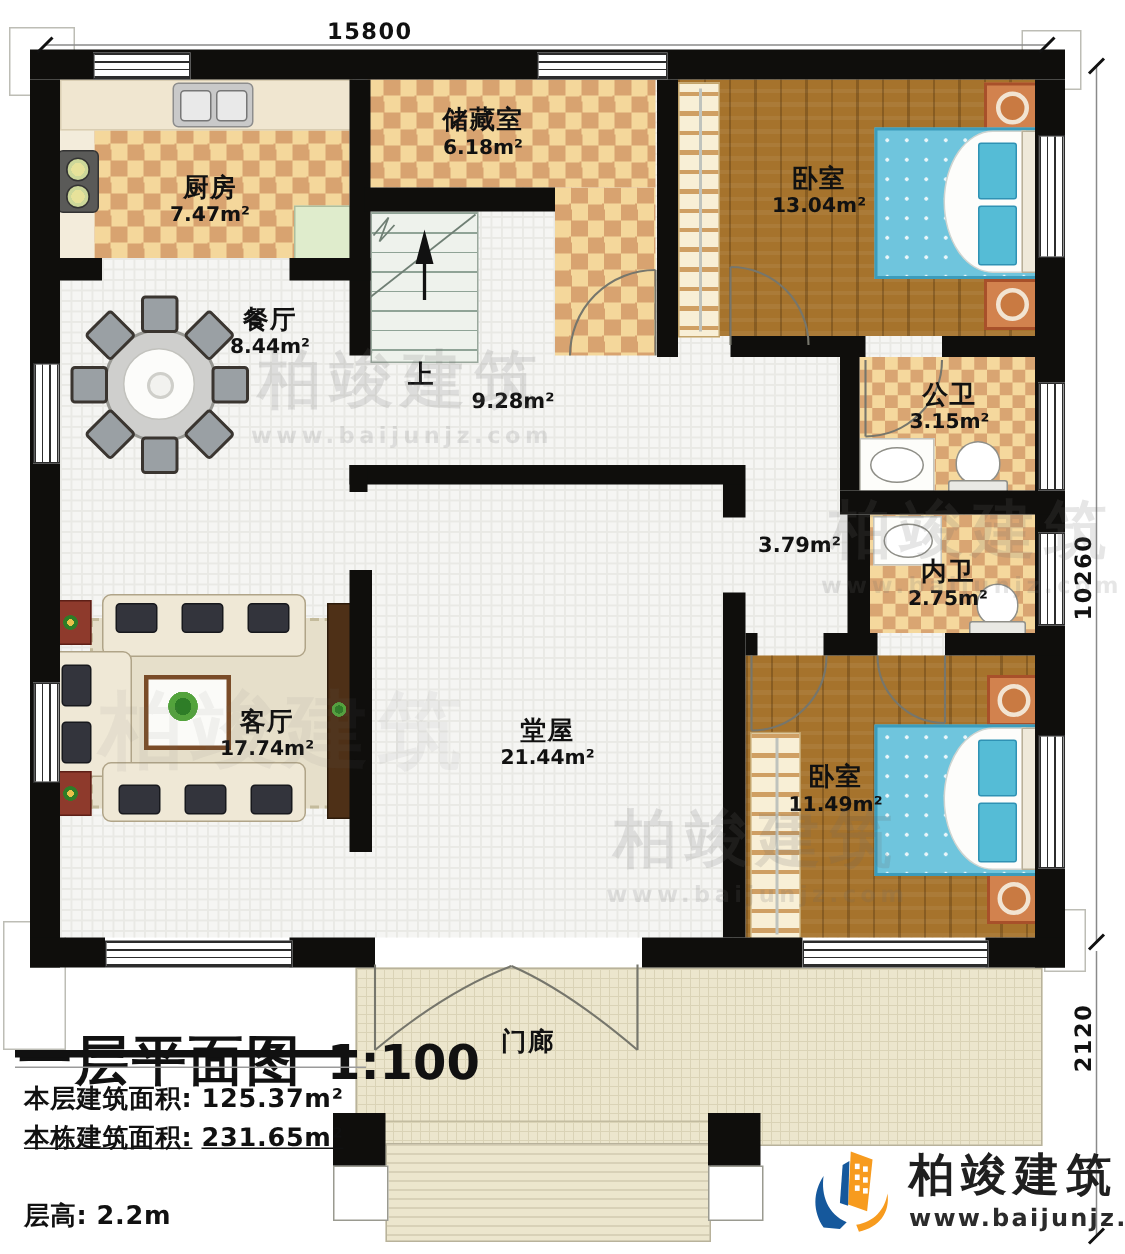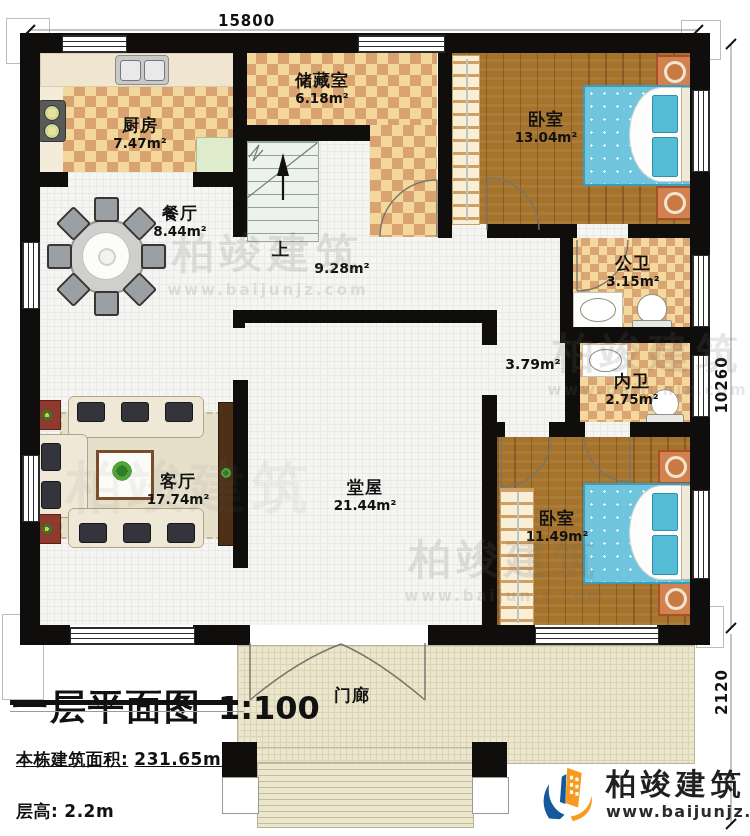--- a/index.html
+++ b/index.html
@@ -337,20 +337,23 @@
   <div class="abs wm faint" style="left:190px;top:488px;">
     <div class="n">柏竣建筑</div>
   </div>
 
   <div class="abs titlebar" style="left:12px;top:650px;">
     <span class="title-cn">一层平面图</span>
     <span class="title-scale">1:100</span>
   </div>
   <div class="abs rule1" style="left:10px;top:700px;width:228px;height:5px;"></div>
   <div class="abs rule2" style="left:10px;top:711px;width:234px;height:1px;"></div>
+  <div class="abs statrow" style="left:16px;top:720px;">
+    <span>本层建筑面积:</span><span class="v">125.37m²</span>
+  </div>
   <div class="abs statrow" style="left:16px;top:746px;text-decoration:underline;">
     <span>本栋建筑面积:</span><span class="v">231.65m²</span>
   </div>
   <div class="abs statrow" style="left:16px;top:798px;">
     <span>层高:</span><span class="v">2.2m</span>
   </div>
 
   <div class="abs logo" style="left:540px;top:762px;">
     <span>
       <svg width="58" height="62" viewBox="0 0 64 68">

